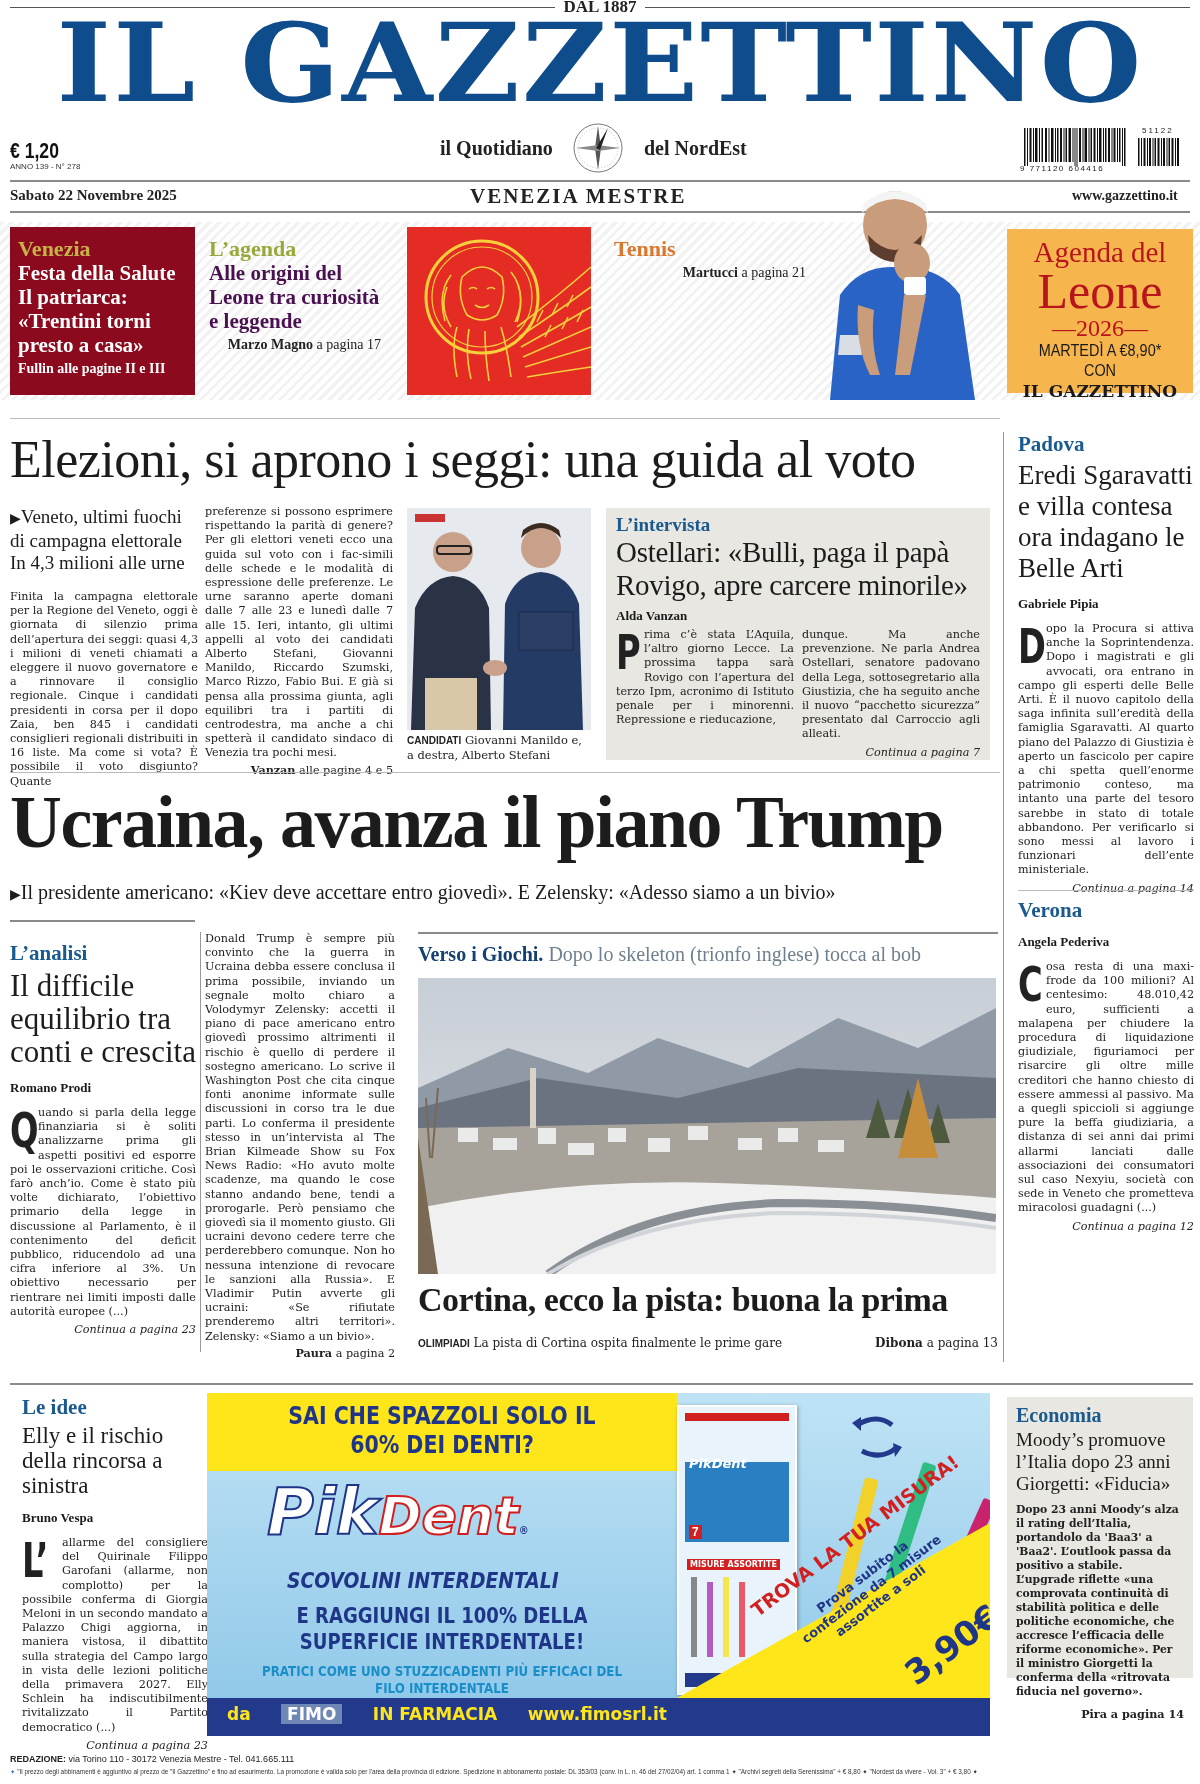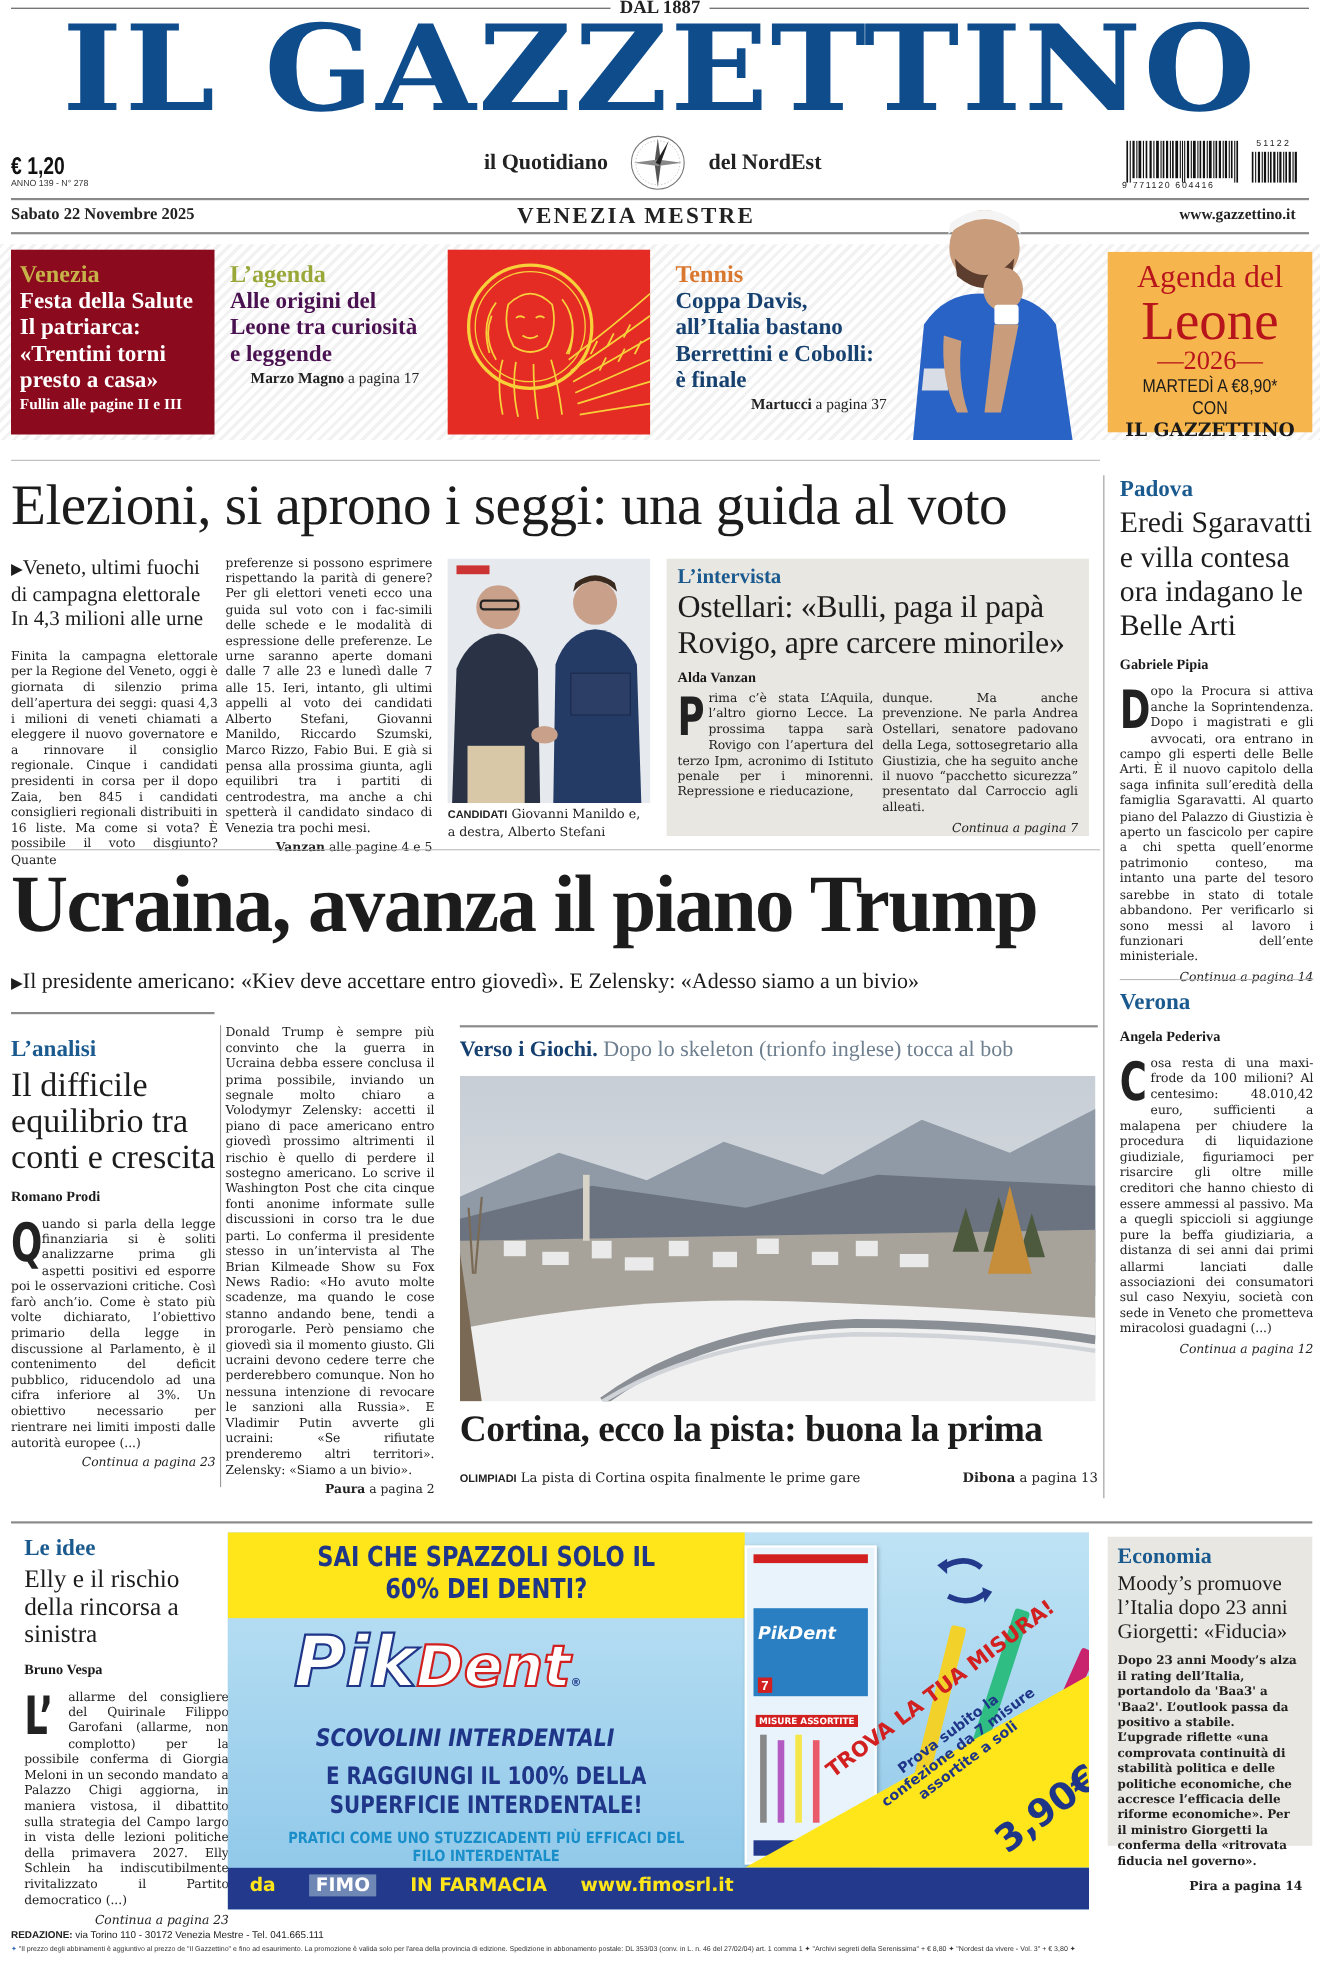--- a/index.html
+++ b/index.html
@@ -106,21 +106,21 @@
   #ad-brand .pik { color: #fff; -webkit-text-stroke: 2px #1f3588; }
   #ad-brand .dent { color: #fff; -webkit-text-stroke: 2px #d1201f; font-size: 52px; }
   #ad-scov { position: absolute; left: 80px; top: 175px; font-family: "DejaVu Sans", sans-serif; font-weight: bold; font-style: italic; font-size: 22px; color: #1f3588; transform: scaleX(.85); transform-origin: left top; }
   #ad-reach { position: absolute; left: 20px; top: 210px; width: 430px; text-align: center; font-family: "DejaVu Sans", sans-serif; font-weight: bold; font-size: 22px; line-height: 26px; color: #1f3588; transform: scaleX(.82); transform-origin: center top; }
   #ad-prat { position: absolute; left: 20px; top: 270px; width: 430px; text-align: center; font-family: "DejaVu Sans", sans-serif; font-weight: bold; font-size: 14px; line-height: 17px; color: #1a8ec9; transform: scaleX(.85); transform-origin: center top; }
   #ad-bar { position: absolute; left: 0; top: 305px; width: 783px; height: 38px; background: #233a8c; }
   #ad-bar-text { position: absolute; left: 20px; top: 6px; width: 440px; display: flex; justify-content: space-between; font-family: "DejaVu Sans", sans-serif; font-weight: bold; font-size: 17px; color: #ffe61a; }
   #ad-fimo { background: #6e87b5; color: #fff; padding: 0 6px; }
   #ad-pack { position: absolute; left: 470px; top: 12px; width: 120px; height: 290px; background: #e8f3fb; border: 2px solid #fff; box-shadow: 1px 1px 4px rgba(0,0,0,.3); }
   #ad-pack-top { position: absolute; left: 6px; top: 55px; width: 104px; height: 80px; background: #2a7fc2; }
-  #ad-pack-name { position: absolute; left: 10px; top: 68px; font-family: "DejaVu Sans", sans-serif; font-weight: bold; font-style: italic; font-size: 16px; color: #fff; }
+  #ad-pack-name { position: absolute; left: 10px; top: 49px; font-family: "DejaVu Sans", sans-serif; font-weight: bold; font-style: italic; font-size: 13px; color: #fff; }
   #ad-pack-misure { position: absolute; left: 8px; top: 152px; font-family: "DejaVu Sans", sans-serif; font-weight: bold; font-size: 8px; color: #fff; background: #d1201f; padding: 1px 3px; }
   .brush { position: absolute; width: 14px; border-radius: 3px; transform-origin: bottom center; }
   #ad-triangle { position: absolute; left: 470px; top: 130px; width: 313px; height: 175px;
     background: #ffe61a; clip-path: polygon(100% 0, 100% 100%, 0 100%); }
   #ad-trova { position: absolute; left: 540px; top: 210px; font-family: "DejaVu Sans", sans-serif; font-weight: bold; font-size: 19px; color: #d1201f; transform: rotate(-37deg); transform-origin: left top; white-space: nowrap; }
   #ad-prova { position: absolute; left: 575px; top: 235px; font-family: "DejaVu Sans", sans-serif; font-weight: bold; font-size: 13px; line-height: 15px; color: #1f3588; transform: rotate(-37deg); transform-origin: left top; white-space: nowrap; text-align: center; }
   #ad-price { position: absolute; left: 690px; top: 268px; font-family: "DejaVu Sans", sans-serif; font-weight: bold; font-size: 34px; color: #1f3588; transform: rotate(-37deg); transform-origin: left top; white-space: nowrap; }
 
   #economia-box { left: 1007px; top: 1397px; width: 186px; height: 281px; background: #e8e7e2; padding: 6px 9px; }
   #economia-box .side-kicker { font-size: 20px; }
@@ -246,22 +246,21 @@
       <path d="M40 60 q-8 20 4 40 M44 48 q-14 18 -6 46 M110 55 q8 20 -2 40 M104 45 q16 20 6 50"></path>
       <path d="M50 100 q-6 20 0 50 M62 102 q-4 24 2 50 M78 104 q0 24 4 50 M94 100 q6 20 10 50"></path>
       <path d="M110 100 Q150 70 184 40 M112 110 Q150 85 184 60 M114 120 Q150 100 184 80 M116 130 Q150 115 184 100 M118 140 Q150 130 184 120 M120 150 Q150 145 184 140"></path>
       <path d="M130 95 l6 -12 M145 88 l6 -12 M160 80 l6 -12 M138 110 l6 -12 M155 102 l6 -12 M170 95 l6 -12"></path>
     </g>
   </svg>
 </div>
 
 <div id="tennis-art" class="abs">
   <div id="tennis-kicker" class="kicker">Tennis</div>
-  <div id="tennis-title">Coppa Davis, all’Italia bastano Berrettini e Cobolli: è finale</div>
-  <div id="tennis-ref"><b>Martucci</b><span> a pagina 37</span></div>
+  <div id="tennis-ref"><b>Martucci</b><span> a pagina 21</span></div>
 </div>
 <div id="tennis-photo" class="abs">
   <svg width="195" height="215" viewBox="0 0 195 215">
     <ellipse cx="95" cy="40" rx="32" ry="34" fill="#c99d7c"></ellipse>
     <path d="M62 28 Q95 0 128 28 L126 18 Q95 -6 64 18Z" fill="#f4f4f4"></path>
     <path d="M68 50 Q95 80 122 50 L120 66 Q95 88 70 66Z" fill="#5c3d2e"></path>
     <path d="M30 215 L40 110 Q60 80 95 82 Q140 80 160 110 L175 215Z" fill="#2a63c6"></path>
     <path d="M40 150 L60 150 L62 170 L38 170Z" fill="#d9dde6"></path>
     <path d="M58 120 Q55 160 70 190 L80 190 Q70 160 74 125Z" fill="#c99d7c"></path>
     <ellipse cx="112" cy="78" rx="18" ry="20" fill="#c99d7c"></ellipse>

